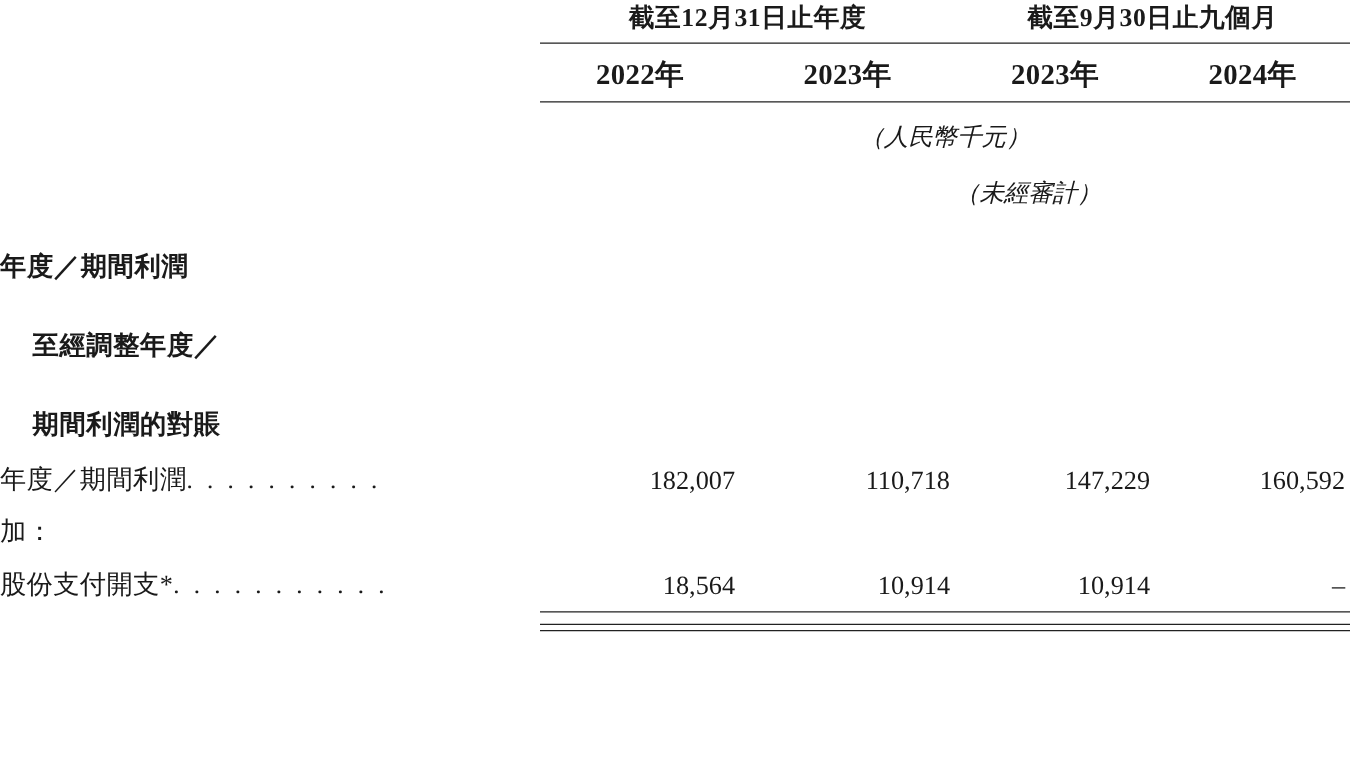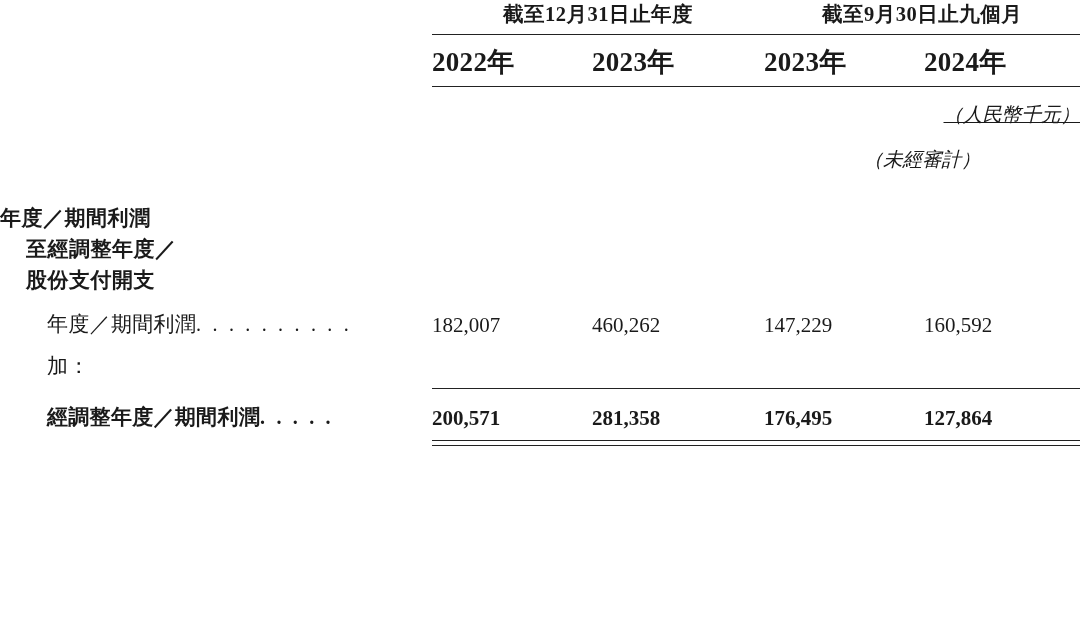--- a/index.html
+++ b/index.html
@@ -49,67 +49,65 @@
     letter-spacing: 0.5px;
   }
   .grp-rule {
     height: 0;
     border-bottom: 1.3px solid #222;
   }
   .grp-rule-cell { padding: 0; }
   .spacer-row td { height: 9px; }
 
   .yr {
-    font-size: 27px;
+    text-align: center;
+    font-size: 23px;
     font-weight: bold;
     padding-bottom: 6px;
     letter-spacing: 0.3px;
   }
   .yr-rule {
     height: 0;
     border-bottom: 1.3px solid #222;
   }
 
   .unit-row td {
-    text-align: right;
+    text-align: center;
     font-size: 19.5px;
     font-style: italic;
     padding-top: 14px;
     padding-bottom: 2px;
-    text-decoration: underline;
   }
   .unaudit-row td {
-    text-align: center;
     font-size: 19.5px;
     font-style: italic;
     padding-top: 16px;
   }
 
   .section-title td {
     font-size: 21px;
     font-weight: bold;
     padding-top: 30px;
     line-height: 1.48;
     letter-spacing: 0.5px;
   }
-  .section-title .l2 { padding-left: 26px; display: block; }
+  .section-title .l2 { padding-left: 26px; display: block; margin-top: 32px; }
 
   .row-label {
     font-size: 21px;
     white-space: nowrap;
     padding-top: 14px;
     letter-spacing: 0.3px;
-    padding-left: 47px;
   }
   .row-label .dots {
     letter-spacing: 3.2px;
     font-size: 20px;
   }
   .num {
-    text-align: left;
+    text-align: right;
     font-size: 21px;
     padding-top: 14px;
     padding-right: 4px;
     white-space: nowrap;
   }
   .bold .row-label, .bold .num { font-weight: bold; }
 
   .rule-single td {
     border-bottom: 1.3px solid #222;
     height: 0;
@@ -181,57 +179,57 @@
         <td></td>
         <td></td>
         <td></td>
         <td colspan="2">（未經審計）</td>
       </tr>
 
       <tr class="section-title">
         <td colspan="5">
           <span>年度／期間利潤</span>
           <span class="l2">至經調整年度／</span>
-          <span class="l2">股份支付開支</span>
+          <span class="l2">期間利潤的對賬</span>
         </td>
       </tr>
 
       <tr>
         <td class="row-label"><span>年度／期間利潤</span><span class="dots">. . . . . . . . . .</span></td>
         <td class="num">182,007</td>
-        <td class="num">460,262</td>
+        <td class="num">110,718</td>
         <td class="num">147,229</td>
         <td class="num">160,592</td>
       </tr>
 
       <tr>
         <td class="row-label"><span>加：</span></td>
         <td class="num"></td>
         <td class="num"></td>
         <td class="num"></td>
         <td class="num"></td>
       </tr>
 
+      <tr>
+        <td class="row-label"><span>股份支付開支*</span><span class="dots">. . . . . . . . . . .</span></td>
+        <td class="num">18,564</td>
+        <td class="num">10,914</td>
+        <td class="num">10,914</td>
+        <td class="num">–</td>
+      </tr>
 
 
       <tr class="rule-single">
         <td class="nolabelline"></td>
         <td></td>
         <td></td>
         <td></td>
         <td></td>
       </tr>
 
-      <tr class="bold">
-        <td class="row-label"><span>經調整年度／期間利潤</span><span class="dots">. . . . .</span></td>
-        <td class="num">200,571</td>
-        <td class="num">281,358</td>
-        <td class="num">176,495</td>
-        <td class="num">127,864</td>
-      </tr>
 
       <tr class="double-rule">
         <td></td>
         <td>
             <span class="dbl"></span>
           </td>
         <td>
             <span class="dbl"></span>
           </td>
         <td>

